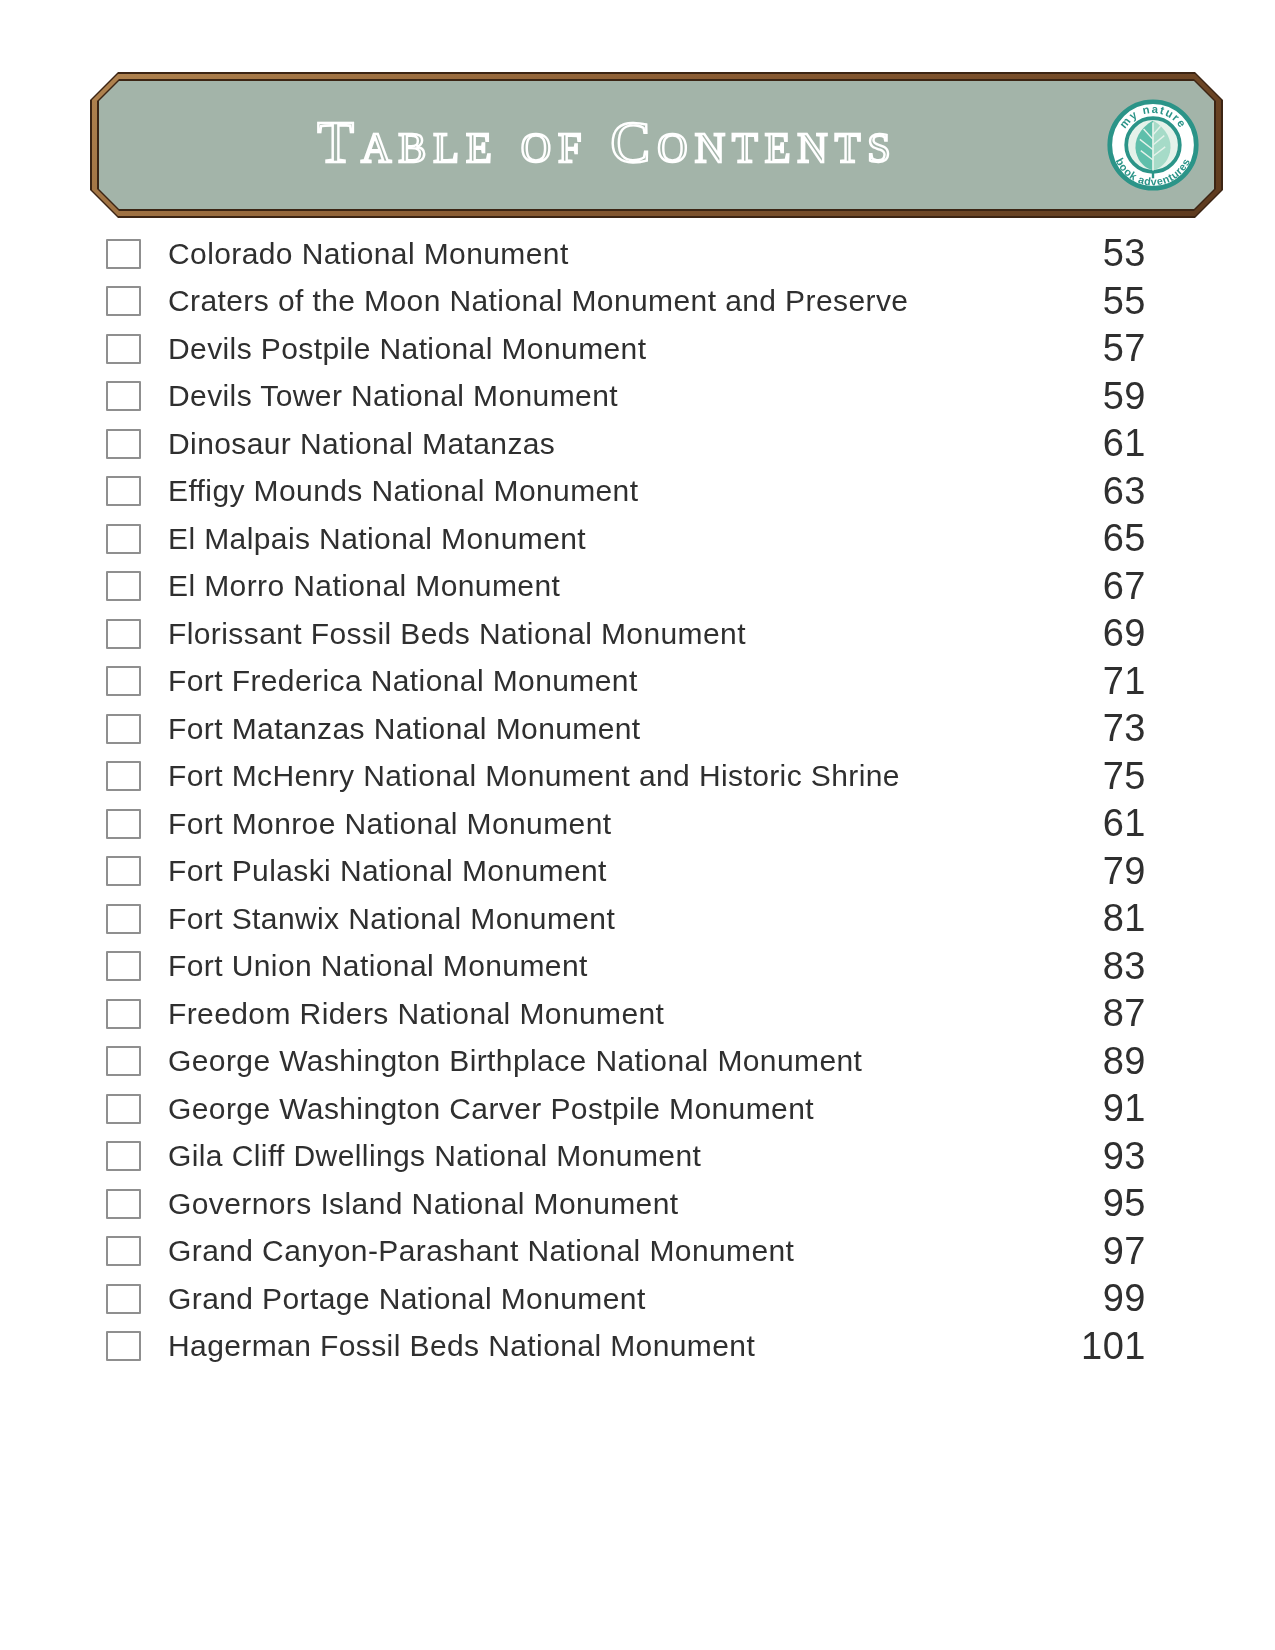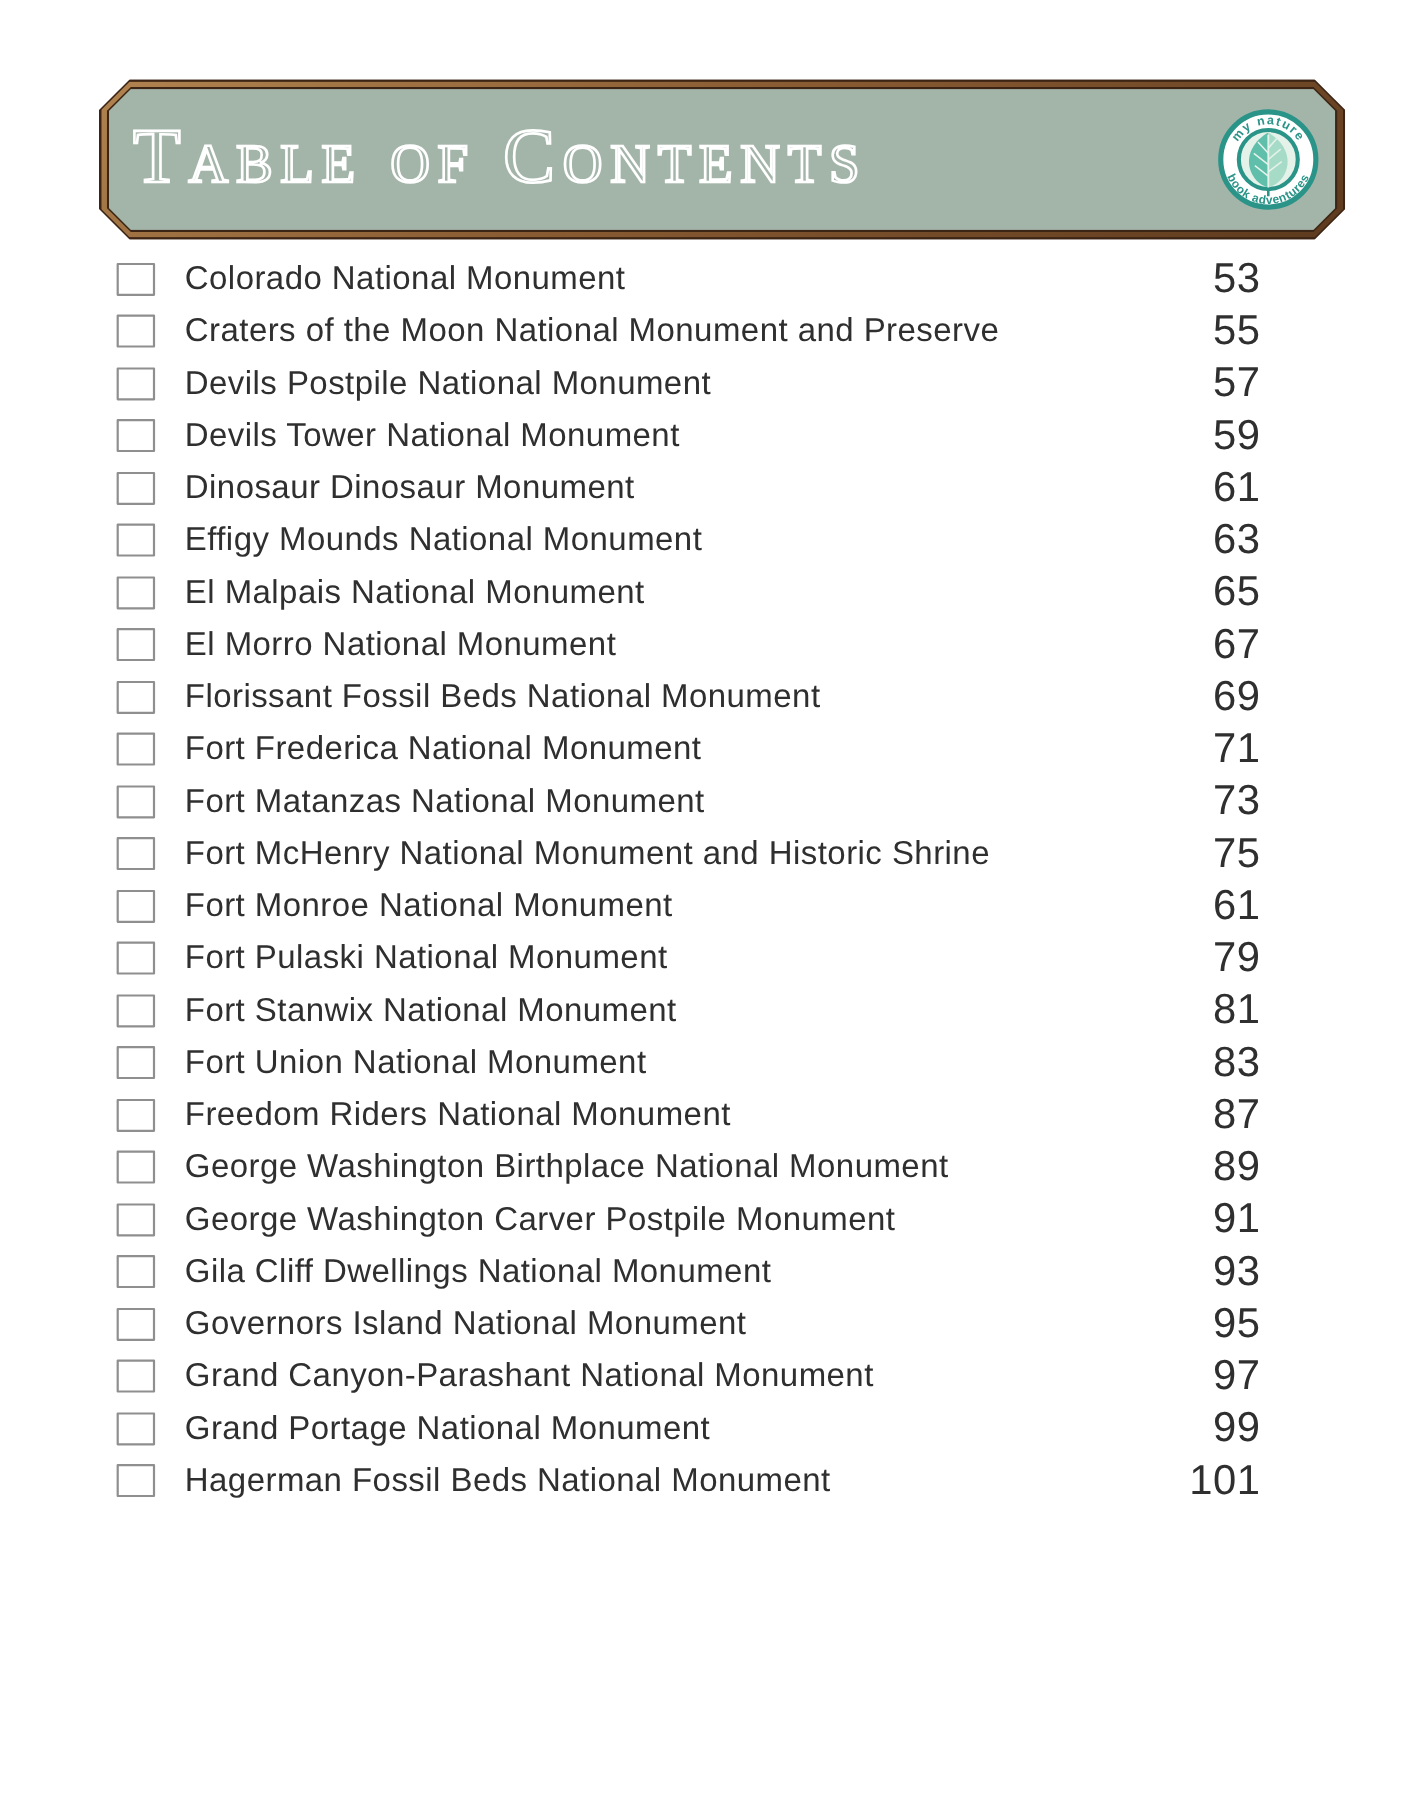--- a/index.html
+++ b/index.html
@@ -34,23 +34,24 @@
   }
   .f4 {
     width:100%; height:100%;
     background:#a3b4a9;
     clip-path:polygon(20px 0,calc(100% - 20px) 0,100% 20px,100% calc(100% - 20px),calc(100% - 20px) 100%,20px 100%,0 calc(100% - 20px),0 20px);
     display:flex; align-items:center;
   }
   .banner-title {
     flex:1 1 auto;
     margin:12px; padding:0 0 6px 10px;
+    text-align:center;
     font-family:"Liberation Serif","DejaVu Serif",serif;
     font-variant:small-caps;
-    font-size:71px;
+    font-size:60px;
     font-weight:normal;
     letter-spacing:7px;
     line-height:1;
     color:#ffffff;
   }
   @supports (-webkit-text-stroke: 1px #fff) {
     .banner-title {
       color:transparent;
       -webkit-text-stroke:2.4px #ffffff;
     }
@@ -143,21 +144,21 @@
     </div>
 
     <div class="toc-row">
       <span class="checkbox"></span>
       <span class="entry-title">Devils Tower National Monument</span>
       <span class="entry-page">59</span>
     </div>
 
     <div class="toc-row">
       <span class="checkbox"></span>
-      <span class="entry-title">Dinosaur Dinosaur Monument</span>
+      <span class="entry-title">Dinosaur National Matanzas</span>
       <span class="entry-page">61</span>
     </div>
 
     <div class="toc-row">
       <span class="checkbox"></span>
       <span class="entry-title">Effigy Mounds National Monument</span>
       <span class="entry-page">63</span>
     </div>
 
     <div class="toc-row">

